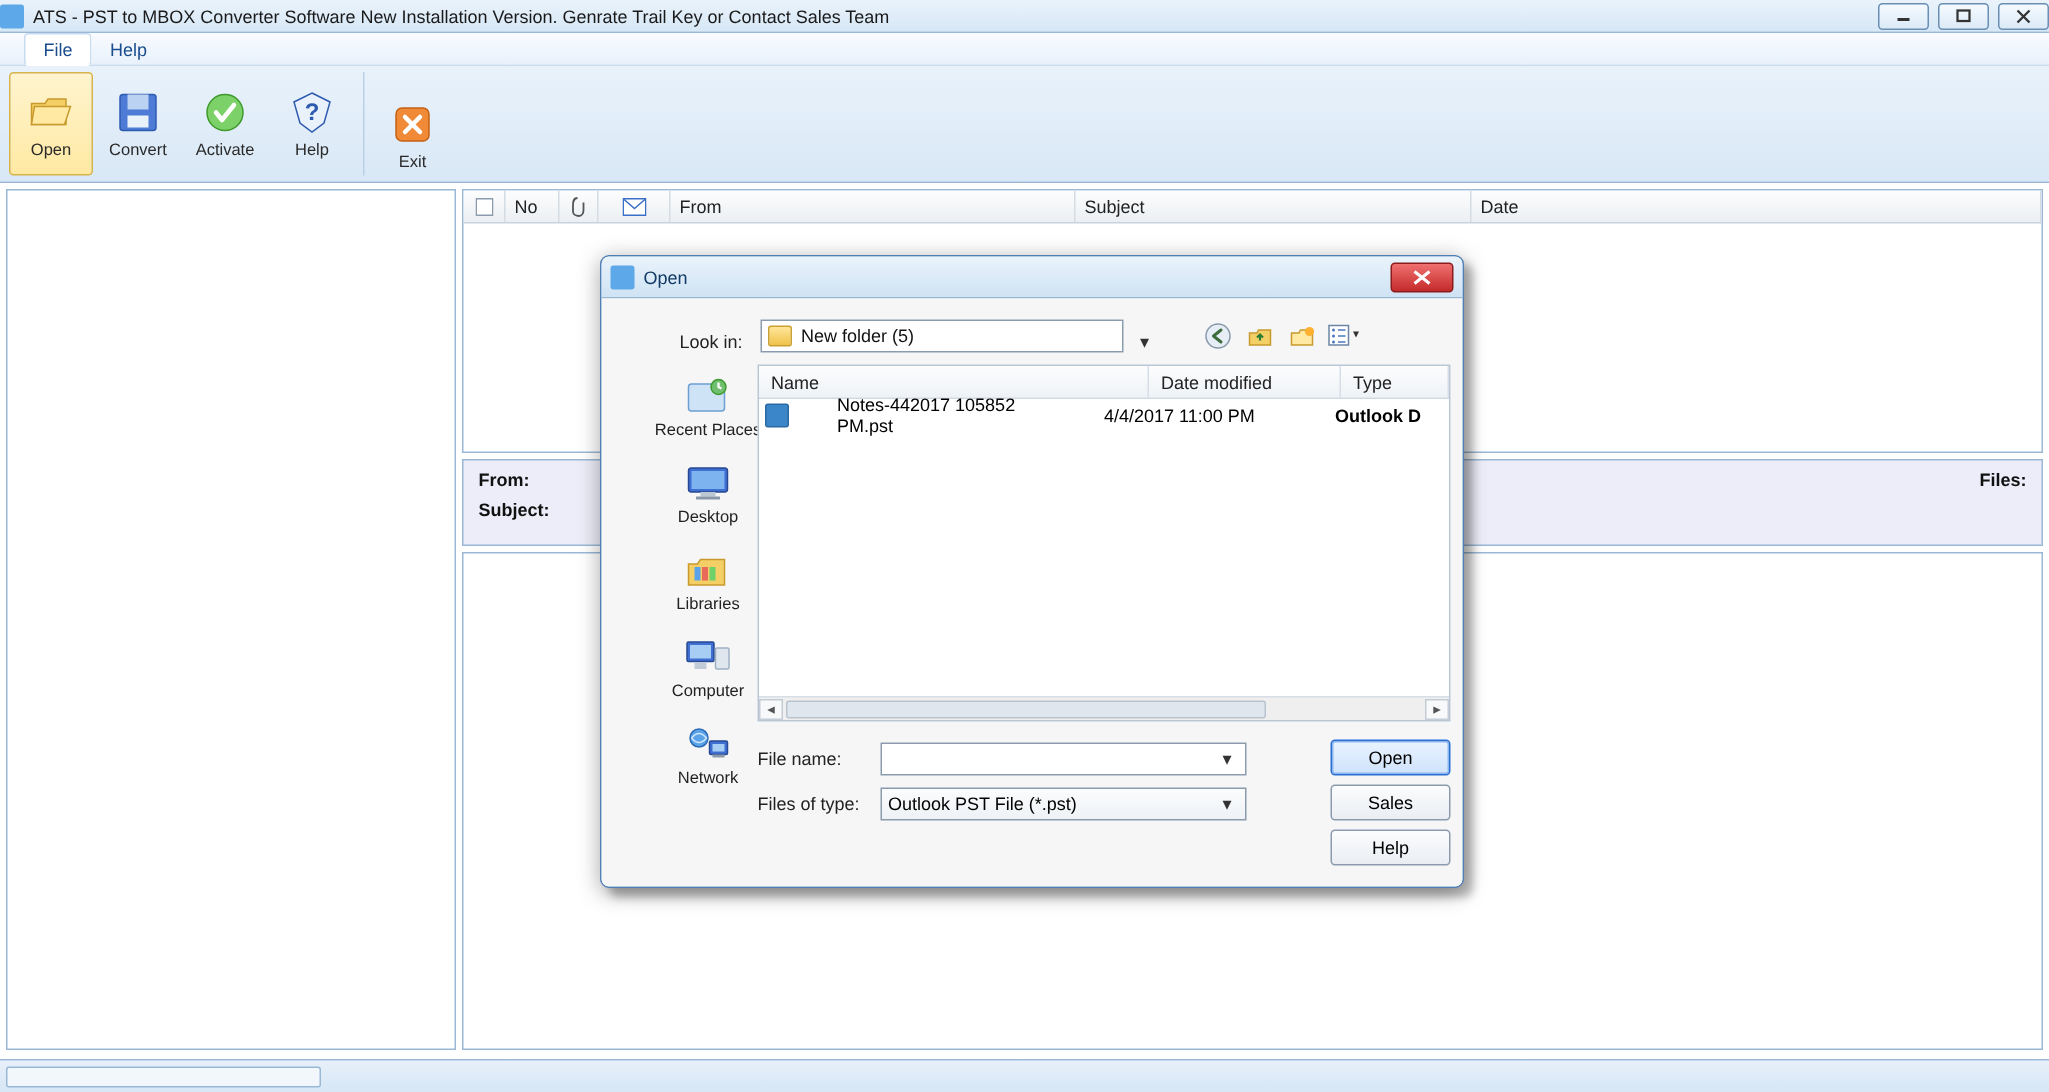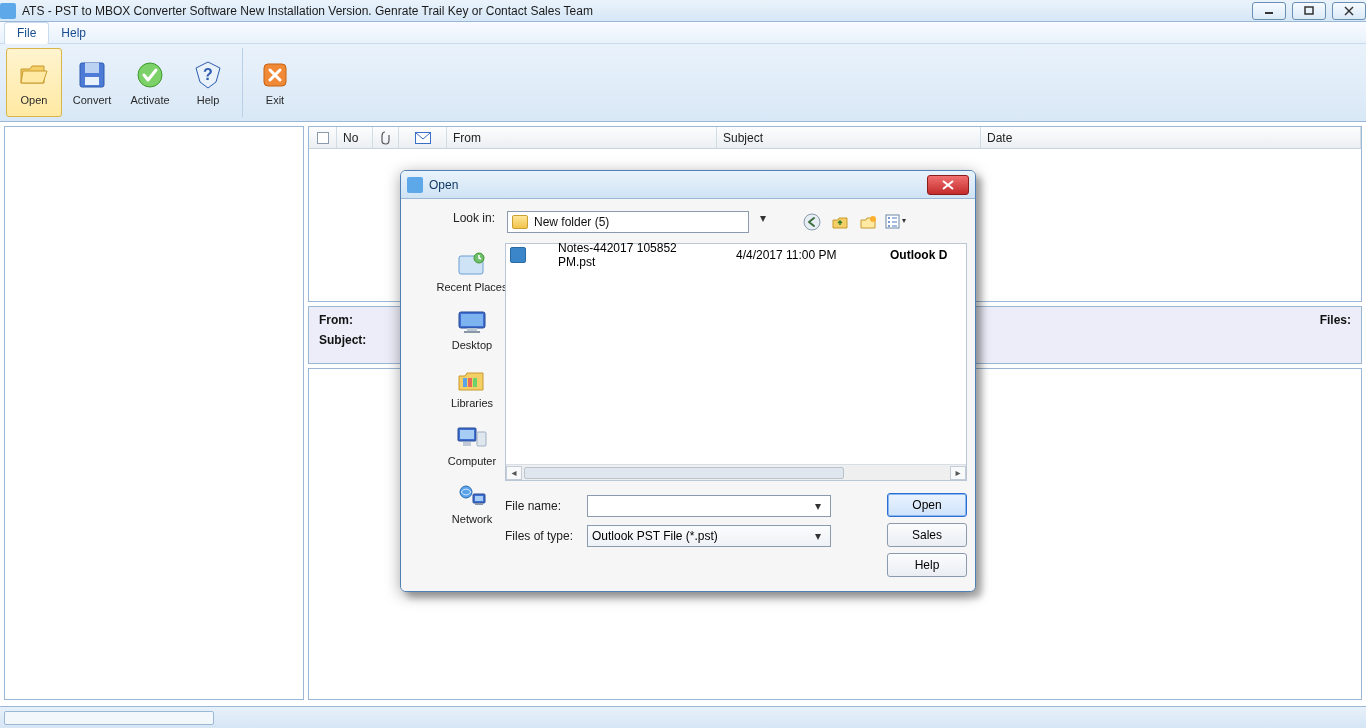--- a/index.html
+++ b/index.html
@@ -8,21 +8,21 @@
   
   .titlebar { height:22px; background:linear-gradient(#eaf3fb,#d6e7f6); border-bottom:1px solid #9ab8d6; display:flex; align-items:center; padding:0 0; color:#1a1a1a; }
   .titlebar .app-ico { width:16px; height:16px; background:#5ca8e8; border-radius:2px; margin-right:6px; display:inline-block; }
   .titlebar .title-text { flex:1; }
   .titlebar .winbtn { width:34px; height:18px; border:1px solid #6b8fb3; border-radius:3px; margin-left:6px; background:linear-gradient(#f5faff,#dbeaf7); display:flex; align-items:center; justify-content:center; font-family:inherit; font-size:11px; cursor:default; }
   .titlebar .winbtn.close { }
 
   
   .menubar { height:22px; background:linear-gradient(#f8fbff,#e8f1fb); border-bottom:1px solid #c9dbee; display:flex; align-items:center; padding:0 4px; }
   .menubar .menu-item { padding:3px 12px; border-radius:3px; }
-  .menubar .menu-item.active { background:#fff; border:1px solid #c9dbee; border-bottom-color:#fff; color:#1a4d8f; }
+  .menubar .menu-item.active { background:#fff; border:1px solid #c9dbee; border-bottom-color:#fff; color:#1a4d8f;margin-left:12px; }
   .menubar .menu-item.inactive { color:#1a4d8f; }
 
   
   .toolbar { height:78px; background:linear-gradient(#e9f2fb,#d9e8f6); border-bottom:1px solid #9ab8d6; display:flex; align-items:stretch; padding:4px 6px; gap:4px; }
   .tb-group { display:flex; gap:2px; border-right:1px solid #b9d0e7; padding-right:6px; }
   .tb-btn { width:56px; display:flex; flex-direction:column; align-items:center; justify-content:center; gap:3px; border:1px solid transparent; border-radius:3px; padding:2px 2px; }
   .tb-btn.selected { background:linear-gradient(#fff4cf,#ffe9a3); border:1px solid #d9b44a; }
   .tb-ico { width:32px; height:32px; border-radius:3px; display:flex; align-items:center; justify-content:center; }
   .tb-label { font-size:11px; color:#2a2a2a; }
 
@@ -54,21 +54,21 @@
   
   .dialog-shadow { position:absolute; left:406px; top:176px; width:576px; height:422px; background:rgba(0,0,0,0.25); filter:blur(3px); border-radius:6px; }
   .dialog { position:absolute; left:400px; top:170px; width:576px; height:422px; border:1px solid #4e7fb7; border-radius:6px; background:#fff; box-shadow:0 3px 15px rgba(0,0,0,0.35); overflow:hidden; }
   .dlg-title { height:28px; background:linear-gradient(#eaf3fb,#cfe3f4); display:flex; align-items:center; padding:0 6px; border-bottom:1px solid #9ab8d6; }
   .dlg-title .ico { width:16px; height:16px; background:#5ca8e8; border-radius:2px; margin-right:6px; display:inline-block; }
   .dlg-title .txt { flex:1; color:#123a66; font-size:12px; }
   .dlg-title .closebtn { width:42px; height:20px; border-radius:3px; background:linear-gradient(#f07070,#c42b2b); border:1px solid #8a1c1c; color:#fff; display:flex; align-items:center; justify-content:center; font-weight:bold; }
 
   .dlg-body { position:absolute; top:28px; left:0; right:0; bottom:0; background:#f6f6f6; }
 
-  .dlg-lookrow { position:absolute; top:12px; left:0; right:0; height:24px; display:flex; align-items:flex-start; gap:6px; padding:0 10px 0 0; }
+  .dlg-lookrow { position:absolute; top:12px; left:0; right:0; height:24px; display:flex; align-items:flex-end; gap:6px; padding:0 10px 0 0; }
   .dlg-lookrow .lbl { width:100px; text-align:right; padding-right:6px; color:#222; }
   .dlg-lookrow .combo { flex:0 0 242px; height:22px; border:1px solid #8a9bad; background:#fff; display:flex; align-items:center; padding:0 4px; gap:6px; }
   .dlg-lookrow .combo .fico { width:16px; height:14px; background:linear-gradient(#ffe69a,#f0c24a); border:1px solid #caa030; border-radius:2px; }
   .dlg-lookrow .combo .ctext { flex:1; font-size:12px; color:#111; }
   .dlg-lookrow .drop { width:16px; text-align:center; color:#333; }
   .dlg-lookrow .tbico { width:22px; height:22px; display:flex; align-items:center; justify-content:center; border-radius:3px; }
   .dlg-lookrow .spacer { width:18px; }
 
   .dlg-places { position:absolute; top:44px; left:24px; width:94px; bottom:8px; background:#f6f6f6; }
   .place { display:flex; flex-direction:column; align-items:center; gap:2px; padding:6px 0 8px; }
@@ -166,21 +166,21 @@
     <div class="tb-btn">
       <div class="tb-ico">
         <svg width="32" height="32" viewBox="0 0 32 32">
             <path d="M16 3 L28 9 L24 23 L16 29 L8 23 L4 9 Z" fill="#e9f1fb" stroke="#2e5bb0"></path>
             <text x="16" y="21" text-anchor="middle" font-size="16" fill="#2e5bb0" font-weight="bold">?</text>
           </svg>
       </div>
       <div class="tb-label">Help</div>
     </div>
   </div>
-  <div class="tb-group" style="border-right:none;">
+  <div class="tb-group" style="border-right:none;align-items:flex-end;">
     <div class="tb-btn">
       <div class="tb-ico">
         <svg width="32" height="32" viewBox="0 0 32 32">
             <rect x="5" y="5" width="22" height="22" rx="4" fill="#f08a36" stroke="#c46214"></rect>
             <line x1="11" y1="11" x2="21" y2="21" stroke="#fff" stroke-width="3" stroke-linecap="round"></line>
             <line x1="21" y1="11" x2="11" y2="21" stroke="#fff" stroke-width="3" stroke-linecap="round"></line>
           </svg>
       </div>
       <div class="tb-label">Exit</div>
     </div>
@@ -337,20 +337,25 @@
               <rect x="18" y="12" width="12" height="9" rx="1" fill="#3f6fd2" stroke="#274a92"></rect>
               <rect x="20" y="14" width="8" height="5" fill="#a8cdf4"></rect>
               <rect x="20" y="21" width="8" height="2" fill="#8a97a8"></rect>
             </svg>
         </div>
         <div class="pl">Network</div>
       </div>
     </div>
 
     <div class="dlg-list">
+      <div class="list-head">
+        <div class="lh name">Name</div>
+        <div class="lh mod">Date modified</div>
+        <div class="lh type">Type</div>
+      </div>
       <div class="list-row">
         <span class="rico"></span>
         <span class="rname">Notes-442017 105852 PM.pst</span>
         <span class="rmod">4/4/2017 11:00 PM</span>
         <span class="rtype">Outlook D</span>
       </div>
       <div class="list-scroll">
         <div class="ar">◂</div>
         <div class="track">
             <div class="thumb"></div>

